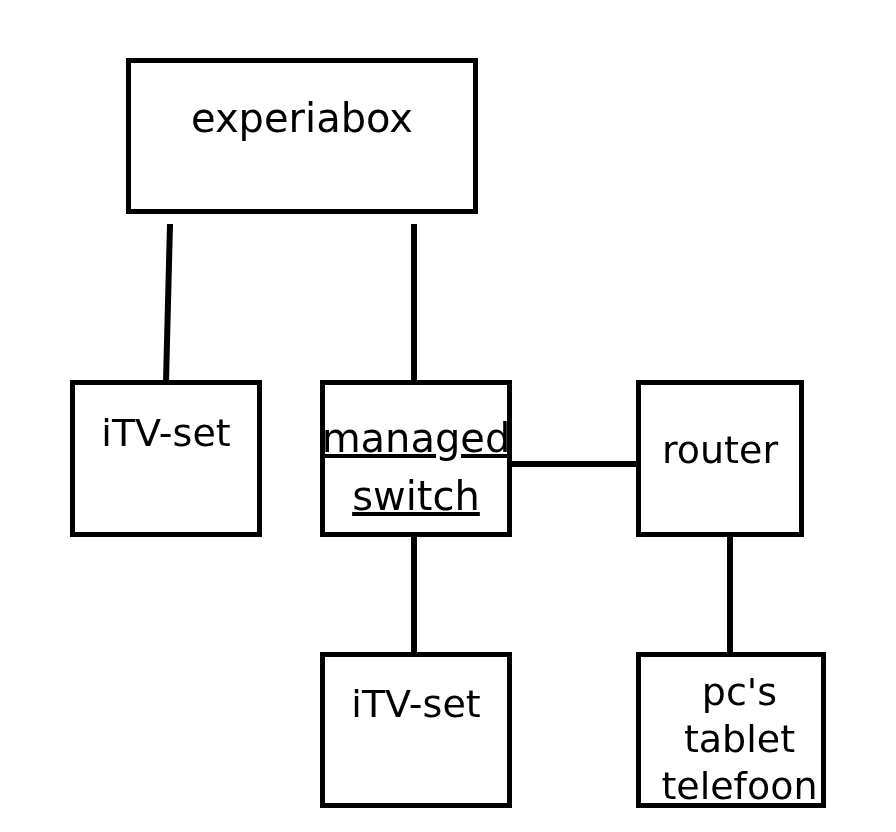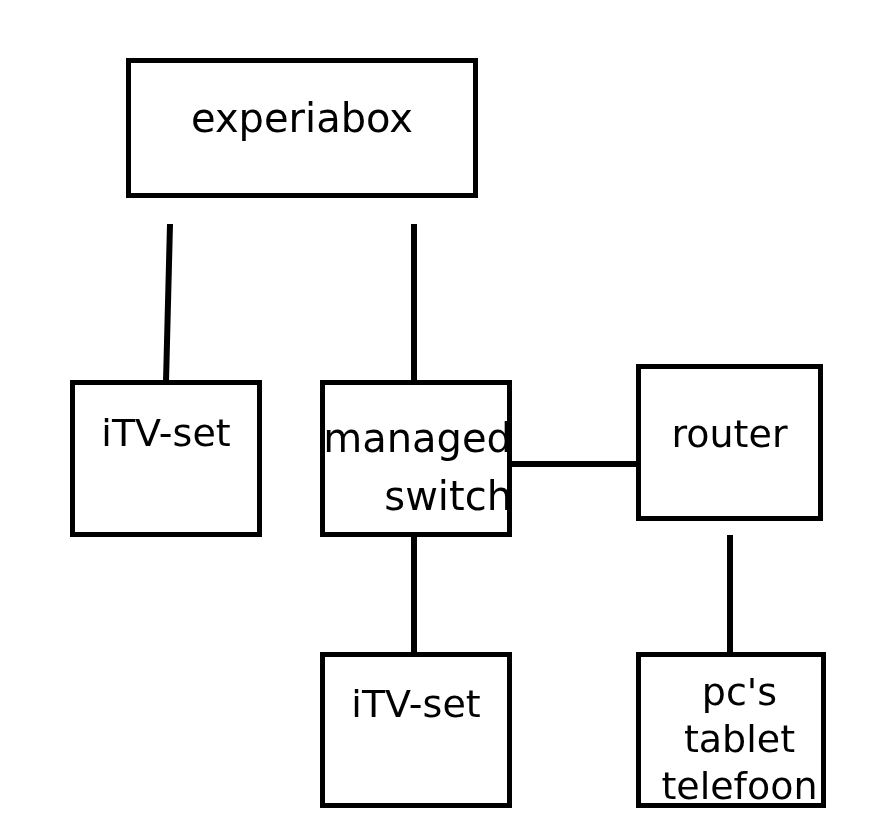--- a/index.html
+++ b/index.html
@@ -33,45 +33,46 @@
   .node-label {
     position: absolute;
     left: 0;
     right: 0;
     color: #000000;
     font-weight: 400;
     line-height: 1.12;
     white-space: pre;
   }
   
-  #node-experiabox { left: 126px; top: 58px; width: 352px; height: 140px; }
+  #node-experiabox { left: 126px; top: 58px; width: 352px; height: 156px; }
   #node-experiabox .node-label {
     top: 33px;
     text-align: center;
     font-size: 40px;
   }
   
   #node-itv-set-left { left: 70px; top: 380px; width: 192px; height: 157px; }
   #node-itv-set-left .node-label {
     top: 27px;
     text-align: center;
     font-size: 38px;
   }
   
   #node-managed-switch { left: 320px; top: 380px; width: 192px; height: 157px; }
   #node-managed-switch .node-label {
     top: 24px;
     left: -5px;
     right: -5px;
-    text-align: right;
+    text-align: center;
     font-size: 40px;
     line-height: 1.45;
+    text-decoration: underline;
   }
   
-  #node-router { left: 636px; top: 364px; width: 187px; height: 157px; }
+  #node-router { left: 636px; top: 380px; width: 168px; height: 157px; }
   #node-router .node-label {
     top: 44px;
     text-align: center;
     font-size: 38px;
   }
   
   #node-itv-set-bottom { left: 320px; top: 652px; width: 192px; height: 156px; }
   #node-itv-set-bottom .node-label {
     top: 26px;
     text-align: center;

